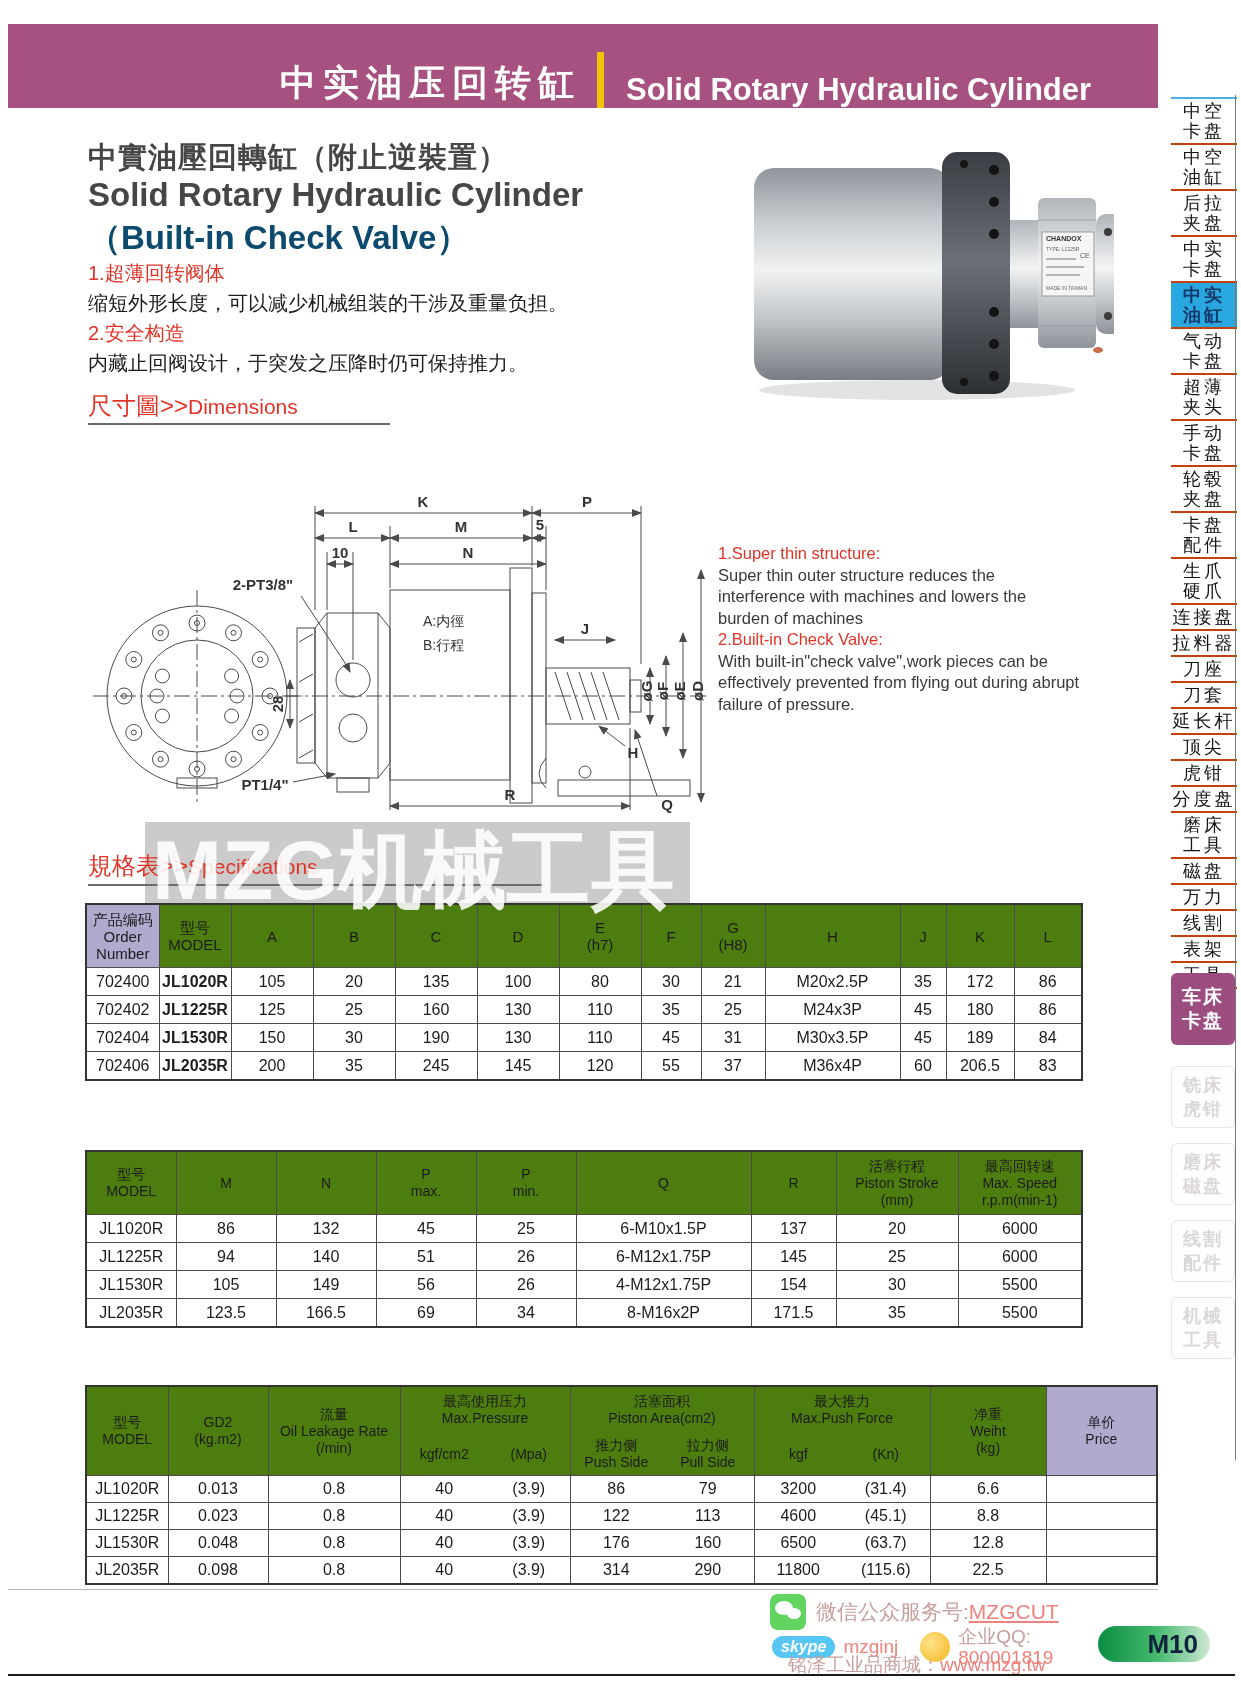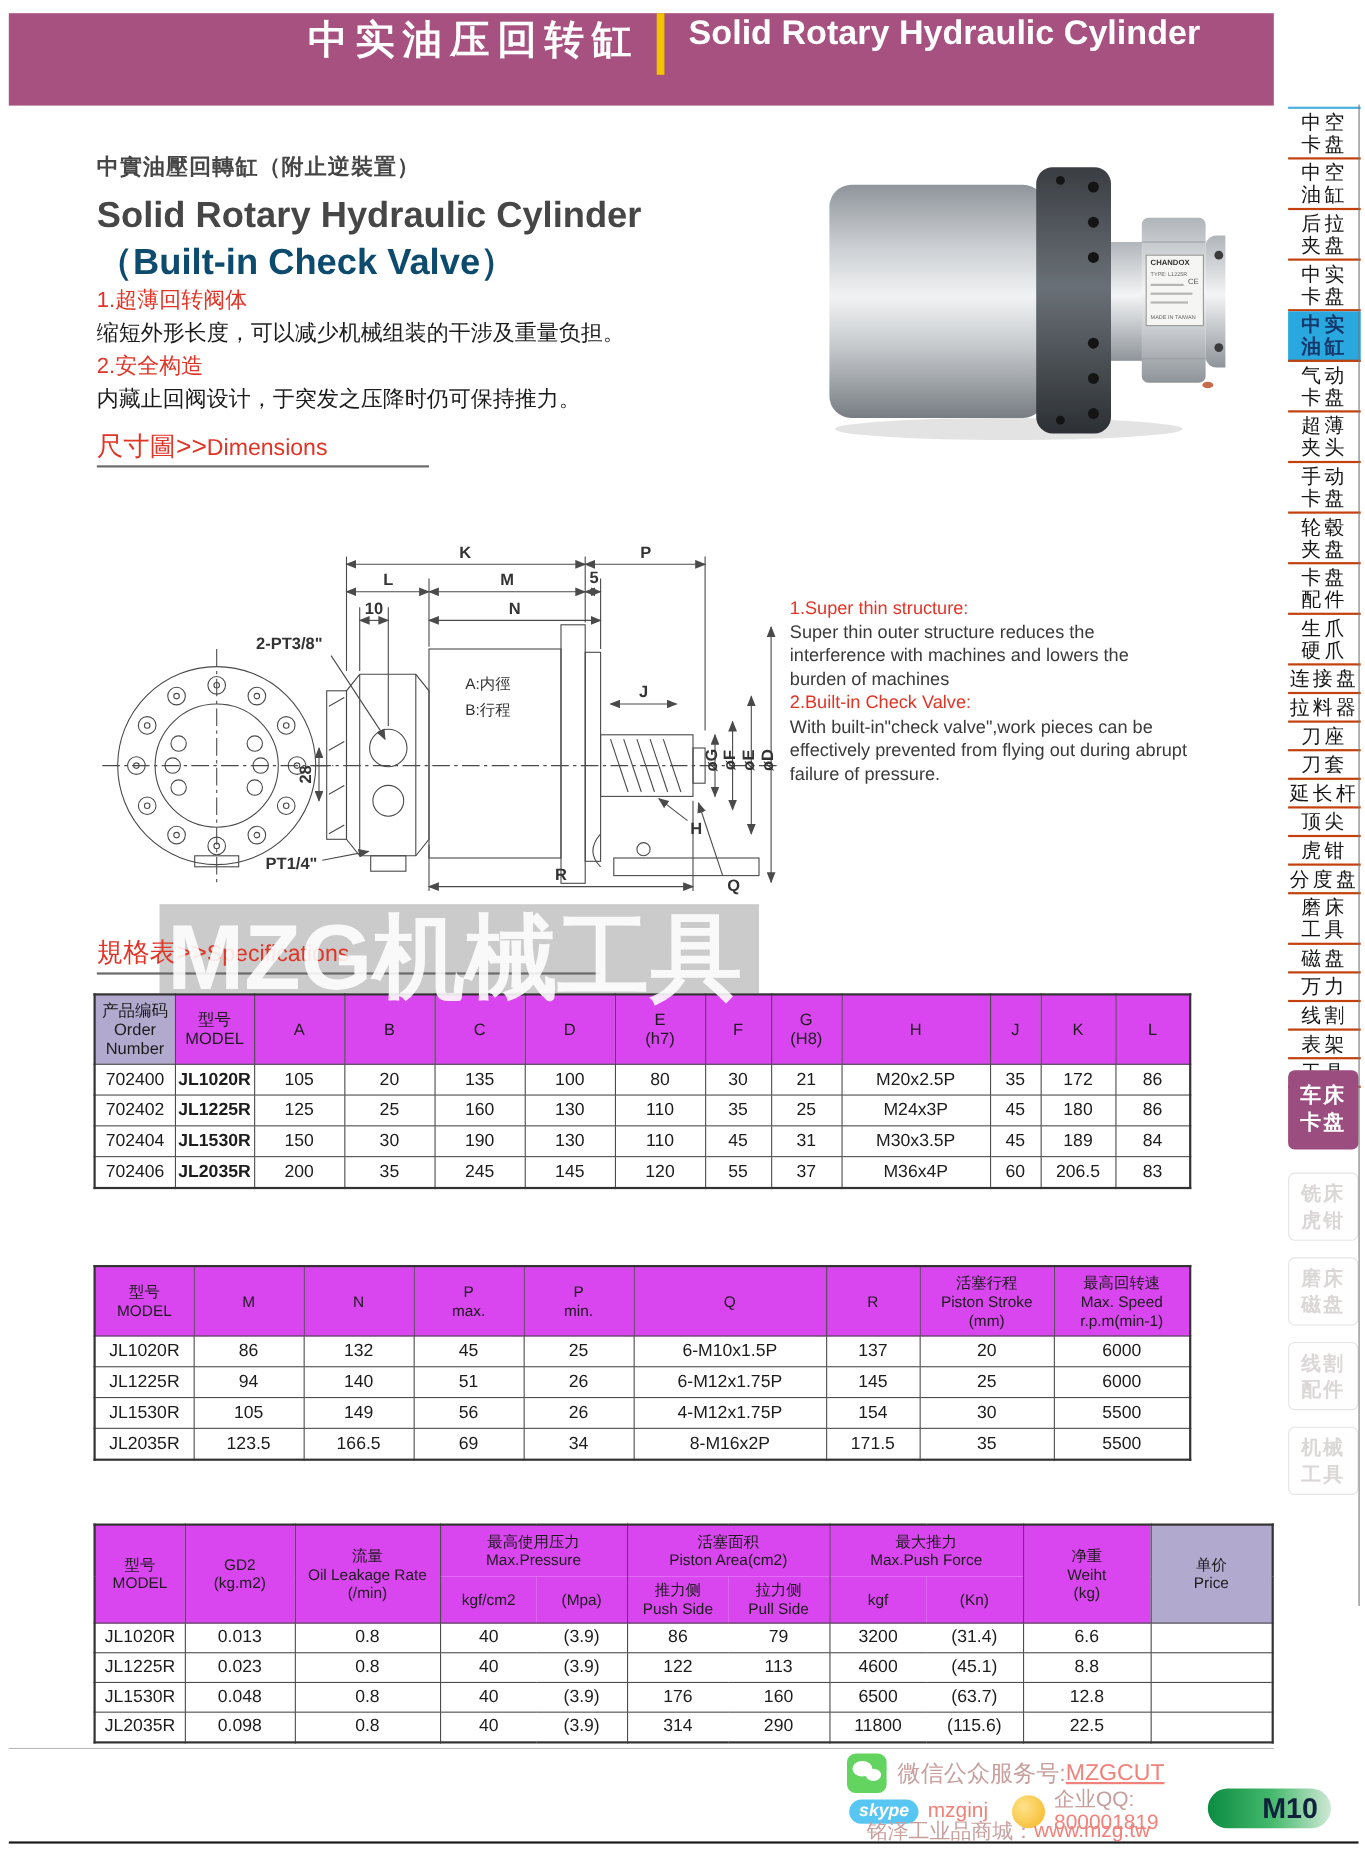--- a/index.html
+++ b/index.html
@@ -1,41 +1,41 @@
 <!DOCTYPE html>
 <html><head>
 <meta charset="utf-8">
 <style>
   html,body{margin:0;padding:0;background:#fff;}
   #page{position:relative;width:1241px;height:1683px;background:#fff;overflow:hidden;
         font-family:"Liberation Sans",sans-serif;color:#222;}
   .abs{position:absolute;}
 
   
-  .banner{left:8px;top:12px;width:1150px;height:84px;background:#a6517f;display:flex;align-items:flex-start;}
+  .banner{left:8px;top:24px;width:1150px;height:84px;background:#a6517f;display:flex;align-items:flex-end;}
   .banner .zh{color:#fff;font-size:36px;font-weight:bold;letter-spacing:7px;margin-left:272px;white-space:nowrap;}
   .banner .bar{width:7px;height:56px;background:#f2c400;margin:0 22px 0 16px;flex:none;}
   .banner .en{color:#fff;font-size:31px;font-weight:bold;white-space:nowrap;}
 
   
   .sidebar{left:1171px;top:97px;width:66px;border-top:2px solid #4ab0e1;}
   .sb-item{border-bottom:2px solid #c2410c;text-align:center;font-size:18px;line-height:20px;
            padding:2px 0;white-space:pre-line;color:#151515;letter-spacing:3px;cursor:pointer;}
   .sb-item.active{background:#29a7df;color:#14386b;font-weight:bold;}
   .cat-box{left:1171px;top:973px;width:64px;height:72px;background:#9c4d80;border-radius:6px;color:#fff;
            font-weight:bold;font-size:19px;line-height:24px;display:flex;align-items:center;justify-content:center;
            text-align:center;white-space:pre-line;letter-spacing:2px;}
   #faded-boxes{position:absolute;left:1171px;top:1066px;}
   .faded-box{width:62px;height:60px;border:1px solid #e6e3e3;border-radius:6px;background:#fefefe;color:#dbd7d7;
              font-weight:bold;font-size:18px;line-height:24px;display:flex;align-items:center;justify-content:center;
              text-align:center;white-space:pre-line;margin-bottom:15px;letter-spacing:2px;}
   .v-rule{left:1235px;top:95px;width:1px;height:1365px;background:#777;}
 
   
-  .title-zh{left:88px;top:138px;font-size:20px;font-weight:bold;color:#464646;letter-spacing:1px;text-align:center;}
+  .title-zh{left:88px;top:138px;font-size:29px;font-weight:bold;color:#464646;letter-spacing:1px;text-align:center;}
   .title-en1{left:88px;top:176px;font-size:33px;font-weight:bold;color:#464646;}
   .title-en2{left:88px;top:216px;font-size:33px;font-weight:bold;color:#0c4a6e;}
   .feat-cn{left:88px;top:258px;font-size:20px;line-height:30px;color:#1c1c1c;}
   .feat-cn .rh{color:#e03427;}
 
   .sec-head{font-size:24px;color:#e03427;white-space:nowrap;}
   .sec-head .en{font-size:21px;}
   .rule{height:2px;background:#6b6b6b;}
 
   
@@ -45,21 +45,21 @@
 
   
   .wm-band{left:145px;top:822px;width:545px;height:83px;background:#c7c7c7;opacity:.93;z-index:4;}
   .wm-text{left:152px;top:814px;font-size:84px;font-weight:bold;color:rgba(255,255,255,.88);
            z-index:6;white-space:nowrap;pointer-events:none;}
 
   
   table.spec{position:absolute;border-collapse:collapse;table-layout:fixed;background:#fff;z-index:5;}
   .spec th,.spec td{border:1px solid #4c4c4c;text-align:center;vertical-align:middle;white-space:pre-line;padding:0;}
   .spec{border:2px solid #333;}
-  .spec th{background:#d946ef;font-weight:normal;font-size:15px;line-height:17px;color:#1c1c1c;}
+  .spec th{background:#4d7c0f;font-weight:normal;font-size:15px;line-height:17px;color:#1c1c1c;}
   .spec td{font-size:16px;height:27px;color:#1c1c1c;}
   .spec td:first-child{font-weight:normal;}
   .t1{left:85px;top:903px;width:996px;}
   .t1 th{height:62px;}
   .t1 td:nth-child(2){font-weight:bold;}
   .t2{left:85px;top:1150px;width:996px;}
   .t2 th{height:62px;font-size:14px;}
   .t3{left:85px;top:1385px;width:1071px;}
   .t3 thead tr:first-child th{height:46px;font-size:14px;}
   .t3 .sub th{border-top:none;height:42px;font-size:14px;}

